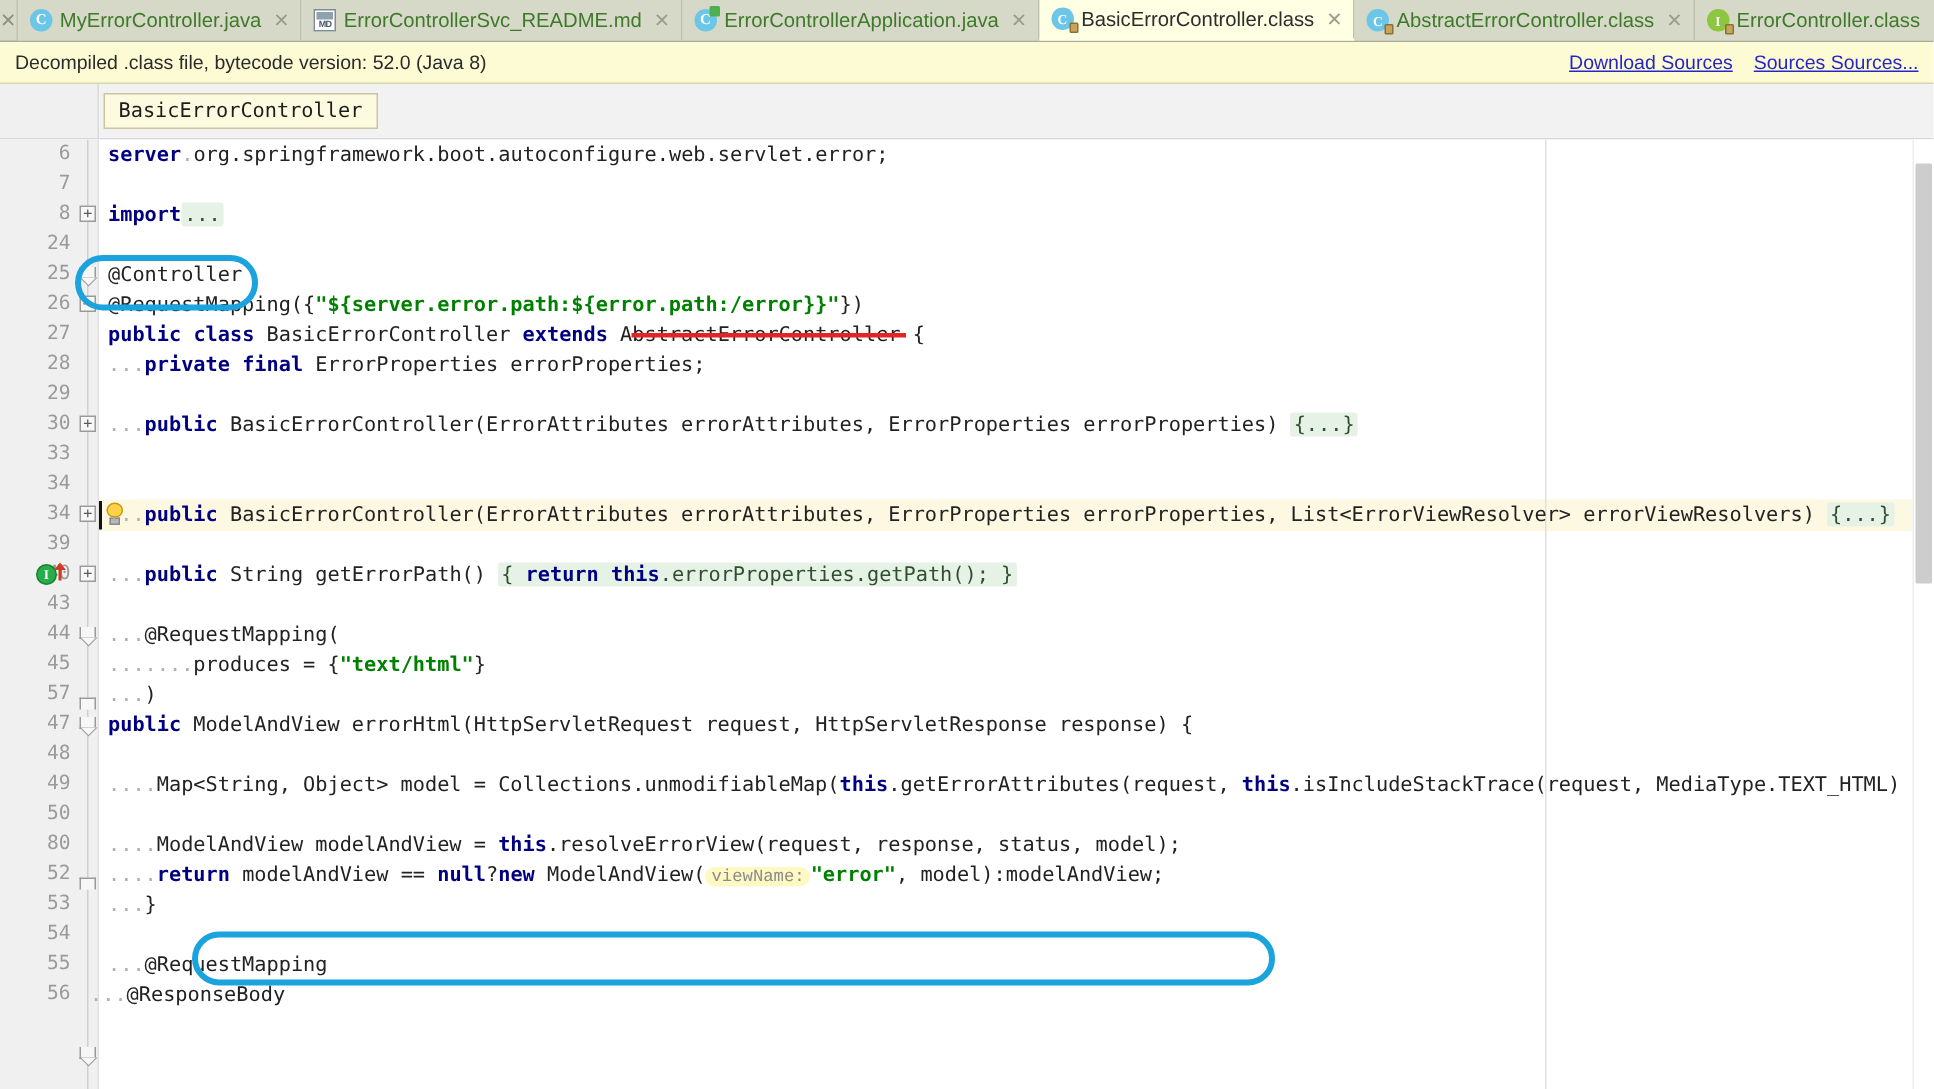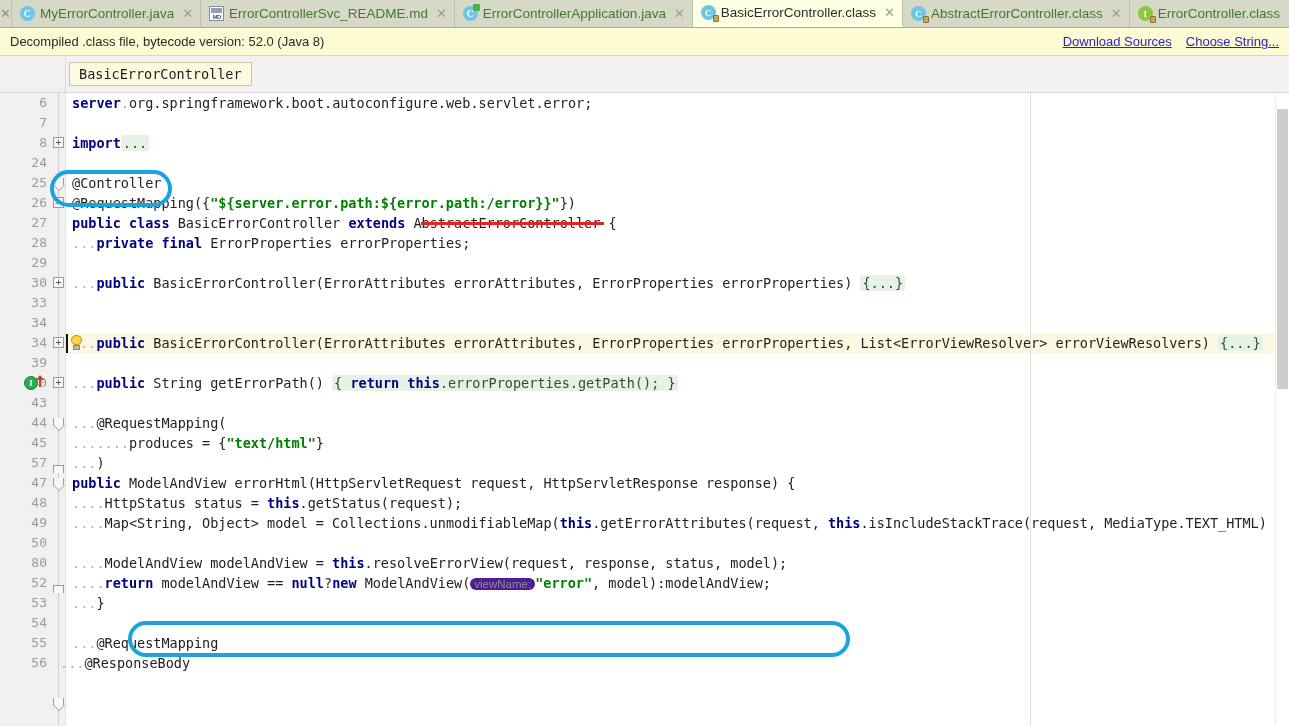--- a/index.html
+++ b/index.html
@@ -157,23 +157,23 @@
   }
 
   
   .kw  { color:#000080; font-weight:bold; }
   .str { color:#008000; font-weight:bold; }
   .dim { color:#b0b0b0; }
   .fold-ph {
     background:#e6f2e6; color:#2f4f2f; padding:0 2px; border-radius:2px;
   }
   .hintparam {
-    background:#4c1d95; color:#8c8c8c; border-radius:7px;
+    background:#fef9c3; color:#8c8c8c; border-radius:7px;
     padding:0 4px; font-size:11.5px;
-    font-family:Liberation Sans, sans-serif;
+    font-family:Liberation Mono, monospace;
   }
 
   
   .foldmark {
     position:absolute; width:11px; height:11px;
     border:1px solid #9a9a9a; background:#f7f7f7;
     font-family:"DejaVu Sans Mono", monospace;
     font-size:10px; line-height:9px; text-align:center; color:#5a5a5a;
   }
   .foldtri {
@@ -288,21 +288,21 @@
     <span class="tab-label">ErrorController.class</span>
     <span class="tab-close">✕</span>
   </div>
 
 </div>
 
 <div id="notify">
   <span>Decompiled .class file, bytecode version: 52.0 (Java 8)</span>
   <span class="links">
     <a>Download Sources</a>
-    <a>Choose String...</a>
+    <a>Sources Sources...</a>
   </span>
 </div>
 
 <div id="breadcrumb-bar">
   <div id="breadcrumb-gutter"></div>
   <div id="breadcrumb">BasicErrorController</div>
 </div>
 
 <div id="editor">
 
@@ -384,21 +384,20 @@
   <div class="codeline" style="left:72px; top:280px;"><span class="dim">...</span><span class="kw">public</span> String getErrorPath() <span class="fold-ph">{ <span class="kw">return</span> <span class="kw">this</span>.errorProperties.getPath(); }</span></div>
 
   <div class="codeline" style="left:72px; top:320px;"><span class="dim">...</span>@RequestMapping(</div>
 
   <div class="codeline" style="left:72px; top:340px;"><span class="dim">.......</span>produces = {<span class="str">"text/html"</span>}</div>
 
   <div class="codeline" style="left:72px; top:360px;"><span class="dim">...</span>)</div>
 
   <div class="codeline" style="left:72px; top:380px;"><span class="kw">public</span> ModelAndView errorHtml(HttpServletRequest request, HttpServletResponse response) {</div>
 
-  <div class="codeline" style="left:72px; top:400px;"><span class="dim">....</span>HttpStatus status = <span class="kw">this</span>.getStatus(request);</div>
 
   <div class="codeline" style="left:72px; top:420px;"><span class="dim">....</span>Map&lt;String, Object&gt; model = Collections.unmodifiableMap(<span class="kw">this</span>.getErrorAttributes(request, <span class="kw">this</span>.isIncludeStackTrace(request, MediaType.TEXT_HTML)</div>
 
 
   <div class="codeline" style="left:72px; top:460px;"><span class="dim">....</span>ModelAndView modelAndView = <span class="kw">this</span>.resolveErrorView(request, response, status, model);</div>
 
   <div class="codeline" style="left:72px; top:480px;"><span class="dim">....</span><span class="kw">return</span> modelAndView == <span class="kw">null</span>?<span class="kw">new</span> ModelAndView(<span class="hintparam">viewName:</span><span class="str">"error"</span>, model):modelAndView;</div>
 
   <div class="codeline" style="left:72px; top:500px;"><span class="dim">...</span>}</div>
 

